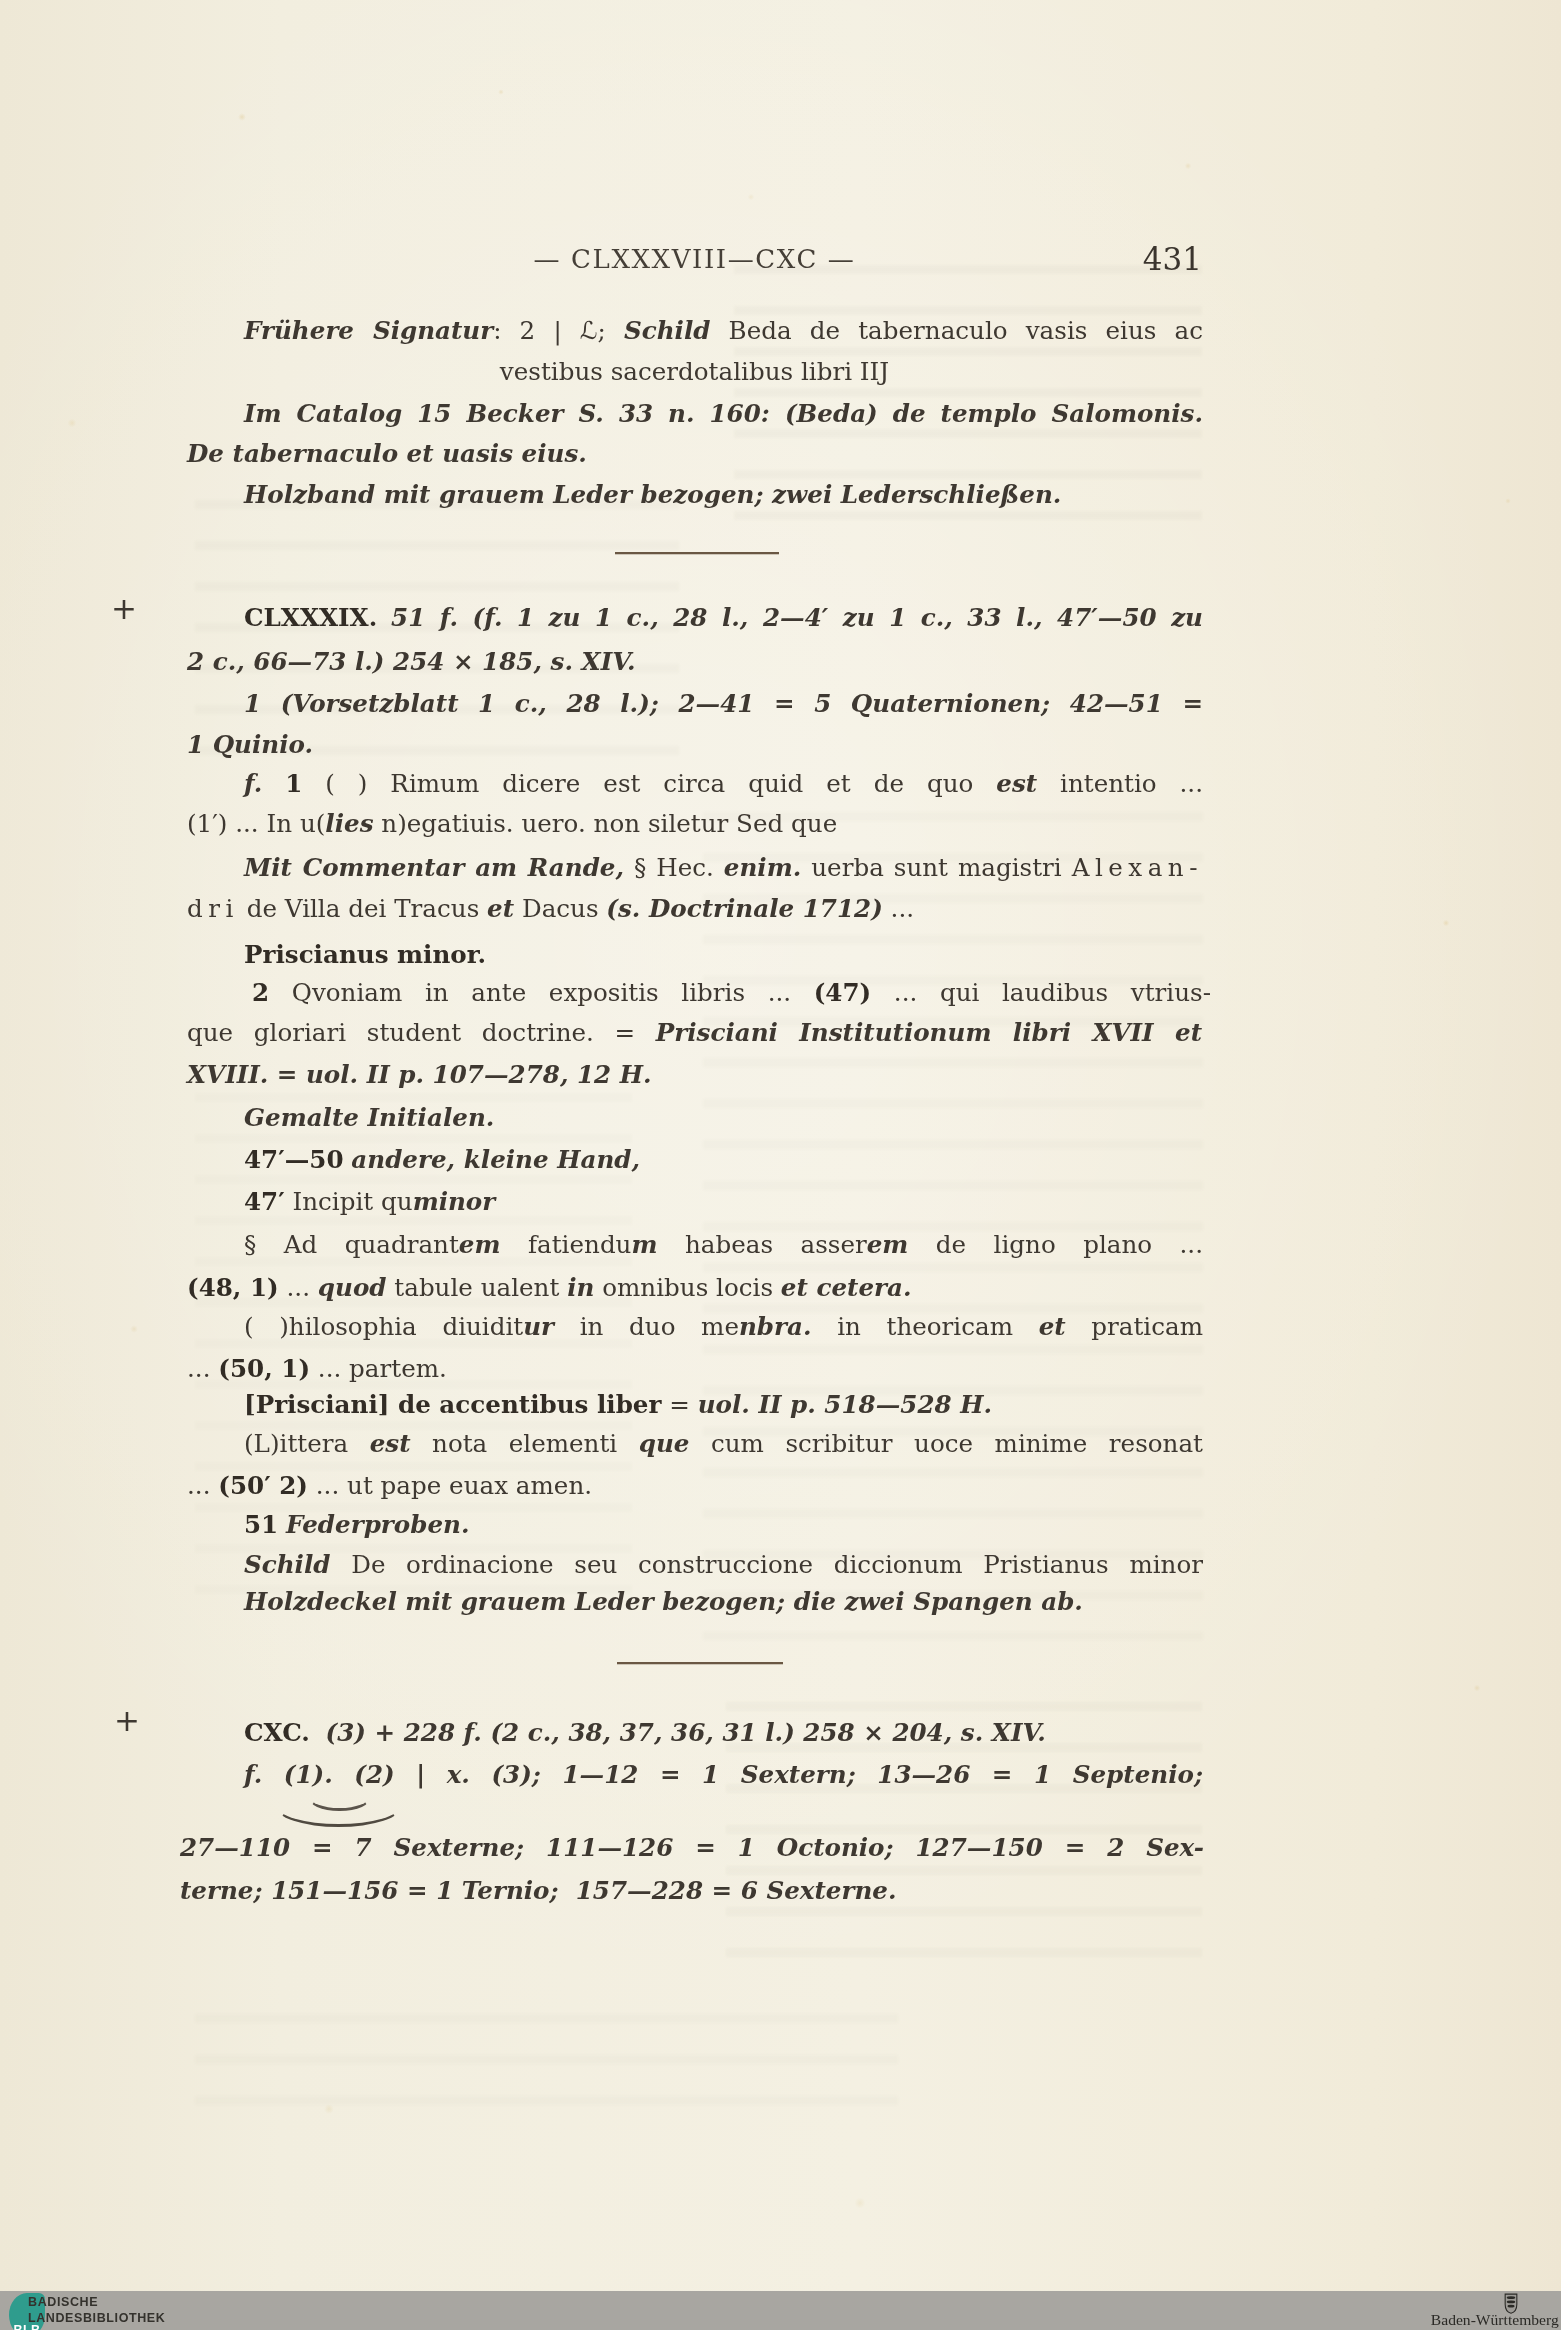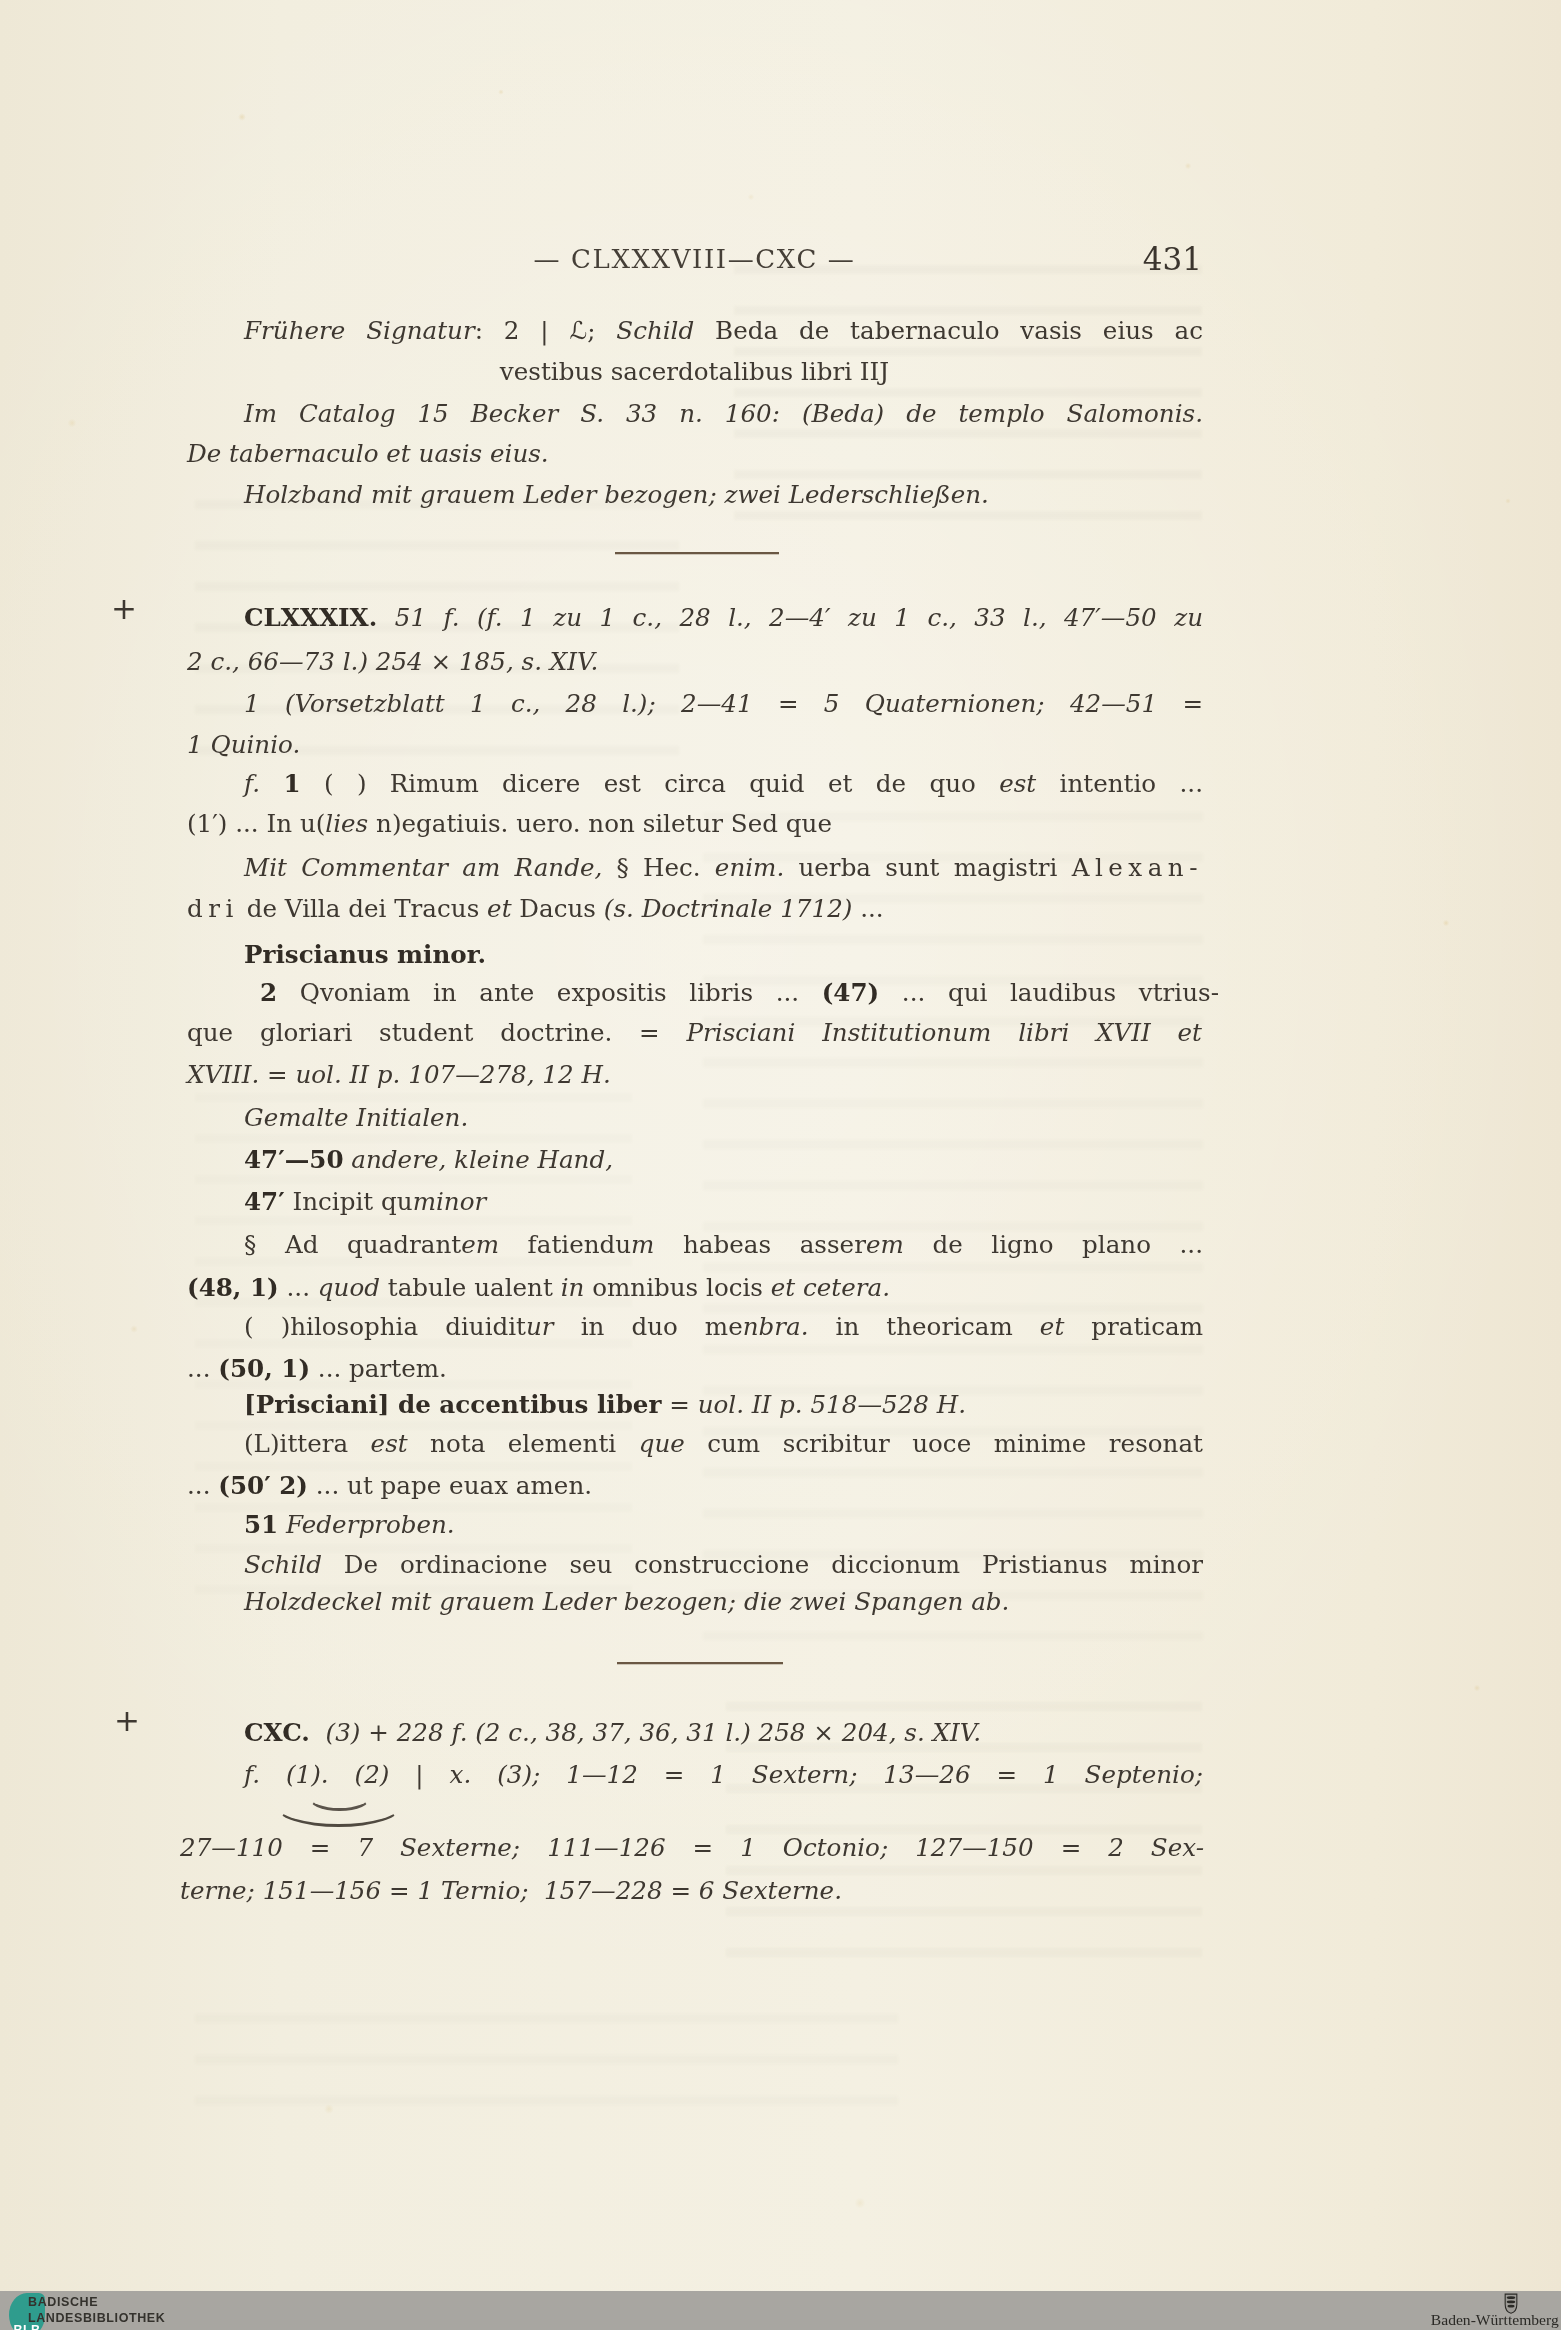--- a/index.html
+++ b/index.html
@@ -24,21 +24,21 @@
     radial-gradient(circle 7px at 329px 2109px, rgba(205,170,80,.14), transparent 70%),
     radial-gradient(circle 4.7px at 751px 197px, rgba(205,170,80,.12), transparent 70%),
     radial-gradient(circle 7.8px at 860px 2203px, rgba(205,170,80,.12), transparent 70%);
   }
   
   .bleed{position:absolute;pointer-events:none;filter:blur(1.6px);opacity:.55;
     background:repeating-linear-gradient(180deg, rgba(125,120,100,.085) 0 9.4px, rgba(125,120,100,0) 9.4px 41px);}
   .line{position:absolute;font-size:24.6px;line-height:34px;white-space:pre;}
   .line.justify{white-space:normal;text-align:justify;text-align-last:justify;}
   .s-r{font-style:normal;}
-  .s-i{font-style:italic;}
+  .s-i{font-style:italic;font-weight:bold;}
   .s-b{font-weight:bold;color:#322c25;}
   .s-sp{letter-spacing:5.5px;}
   .s-g{font-family:"DejaVu Sans","DejaVu Serif",sans-serif;}
   .divider{position:absolute;height:1.6px;background:#6a5743;box-shadow:0 0.8px 0 rgba(106,87,67,.35);}
   .margin-mark{position:absolute;font-size:31px;line-height:31px;color:#3e3831;font-family:"DejaVu Sans",sans-serif;}
   #header{position:absolute;left:187px;top:244px;width:1015px;height:31px;}
   #running-title{display:block;text-align:center;font-size:26px;letter-spacing:1.6px;color:#453f37;}
   #page-number{position:absolute;right:0;top:-3.1px;font-size:31px;color:#3b352e;}
   .arc{position:absolute;border:2.3px solid transparent;border-radius:50%;}
   .arc.outer{left:275px;top:1785px;width:123px;height:37px;border-bottom:3.9px solid rgba(52,45,37,.85);}
@@ -79,21 +79,21 @@
       <div class="line" style="top: 478px; left: 244px; width: 959px;"><span class="s-i">Holzband mit grauem Leder bezogen; zwei Lederschließen.</span></div>
       <div class="line justify" style="top: 601px; left: 244px; width: 959px;"><span class="s-b">CLXXXIX.</span><span class="s-r">  </span><span class="s-i">51 f. (f. 1 zu 1 c., 28 l., 2—4′ zu 1 c., 33 l., 47′—50 zu</span></div>
       <div class="line" style="top: 645px; left: 187px; width: 1015px;"><span class="s-i">2 c., 66—73 l.) 254 × 185, s. XIV.</span></div>
       <div class="line justify" style="top: 687px; left: 244px; width: 959px;"><span class="s-i">1 (Vorsetzblatt 1 c., 28 l.);  2—41 = 5 Quaternionen;  42—51 =</span></div>
       <div class="line" style="top: 728px; left: 187px; width: 1015px;"><span class="s-i">1 Quinio.</span></div>
       <div class="line justify" style="top: 767px; left: 244px; width: 959px;"><span class="s-i">f.</span><span class="s-r"> </span><span class="s-b">1</span><span class="s-r"> ( ) Rimum dicere est circa quid et de quo </span><span class="s-i">est</span><span class="s-r"> intentio ...</span></div>
       <div class="line" style="top: 807px; left: 187px; width: 1015px;"><span class="s-r">(1′) ... In u(</span><span class="s-i">lies</span><span class="s-r"> n)egatiuis. uero. non siletur Sed que</span></div>
       <div class="line justify" style="top: 851px; left: 244px; width: 959px;"><span class="s-i">Mit Commentar am Rande,</span><span class="s-r"> § Hec. </span><span class="s-i">enim.</span><span class="s-r"> uerba sunt magistri </span><span class="s-sp">Alexan-</span></div>
       <div class="line" style="top: 892px; left: 187px; width: 1015px;"><span class="s-sp">dri</span><span class="s-r"> de Villa dei Tracus </span><span class="s-i">et</span><span class="s-r"> Dacus </span><span class="s-i">(s. Doctrinale 1712)</span><span class="s-r"> ...</span></div>
       <div class="line" style="top: 938px; left: 244px; width: 959px;"><span class="s-b">Priscianus minor.</span></div>
-      <div class="line justify" style="top: 976px; left: 260px; width: 959px;"><span class="s-b">2</span><span class="s-r"> Qvoniam in ante expositis libris ... </span><span class="s-b">(47)</span><span class="s-r"> ... qui laudibus vtrius-</span></div>
+      <div class="line justify" style="top: 976px; left: 252px; width: 959px;"><span class="s-b">2</span><span class="s-r"> Qvoniam in ante expositis libris ... </span><span class="s-b">(47)</span><span class="s-r"> ... qui laudibus vtrius-</span></div>
       <div class="line justify" style="top: 1016px; left: 187px; width: 1015px;"><span class="s-r">que gloriari student doctrine. = </span><span class="s-i">Prisciani Institutionum libri XVII et</span></div>
       <div class="line" style="top: 1058px; left: 187px; width: 1015px;"><span class="s-i">XVIII. = uol. II p. 107—278, 12 H.</span></div>
       <div class="line" style="top: 1101px; left: 244px; width: 959px;"><span class="s-i">Gemalte Initialen.</span></div>
       <div class="line" style="top: 1143px; left: 244px; width: 959px;"><span class="s-b">47′—50</span><span class="s-r"> </span><span class="s-i">andere, kleine Hand,</span></div>
       <div class="line" style="top: 1185px; left: 244px; width: 959px;"><span class="s-b">47′</span><span class="s-r"> Incipit qu</span><span class="s-i">minor</span></div>
       <div class="line justify" style="top: 1228px; left: 244px; width: 959px;"><span class="s-r">§ Ad quadrant</span><span class="s-i">em</span><span class="s-r"> fatiendu</span><span class="s-i">m</span><span class="s-r"> habeas asser</span><span class="s-i">em</span><span class="s-r"> de ligno plano ...</span></div>
       <div class="line" style="top: 1271px; left: 187px; width: 1015px;"><span class="s-b">(48, 1)</span><span class="s-r"> ... </span><span class="s-i">quod</span><span class="s-r"> tabule ualent </span><span class="s-i">in</span><span class="s-r"> omnibus locis </span><span class="s-i">et cetera.</span></div>
       <div class="line justify" style="top: 1310px; left: 244px; width: 959px;"><span class="s-r">( )hilosophia diuidit</span><span class="s-i">ur</span><span class="s-r"> in duo me</span><span class="s-i">nbra.</span><span class="s-r"> in theoricam </span><span class="s-i">et</span><span class="s-r"> praticam</span></div>
       <div class="line" style="top: 1352px; left: 187px; width: 1015px;"><span class="s-r">... </span><span class="s-b">(50, 1)</span><span class="s-r"> ... partem.</span></div>
       <div class="line" style="top: 1388px; left: 244px; width: 959px;"><span class="s-b">[Prisciani] de accentibus liber</span><span class="s-r"> = </span><span class="s-i">uol. II p. 518—528 H.</span></div>

